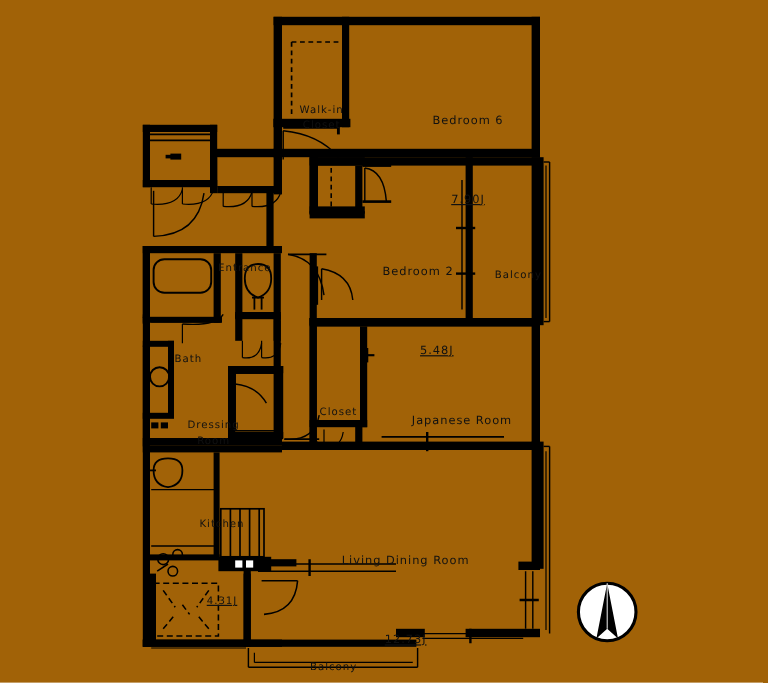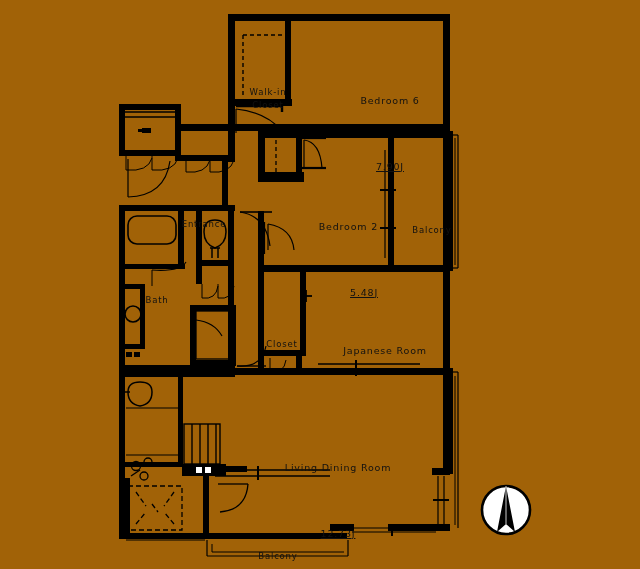--- a/index.html
+++ b/index.html
@@ -367,21 +367,29 @@
   </div>
 
   <div class="room-label label-sm" style="left:258px; top:292px; width:48px;">
     <span class="rl-name">Closet</span>
   </div>
 
   <div class="room-label" style="left:330px; top:298px; width:110px;">
     <span class="rl-name">Japanese Room</span>
   </div>
 
-
+  <div class="room-label label-sm" style="left:145px; top:303px; width:66px;">
+    <span class="rl-name">Dressing
+Room</span>
+  </div>
+
+  <div class="room-label label-sm" style="left:150px; top:385px; width:70px;">
+    <span class="rl-name">Kitchen</span>
+    <span class="rl-area">4.31J</span>
+  </div>
 
   <div class="room-label" style="left:268px; top:415px; width:140px;">
     <span class="rl-name">Living Dining Room</span>
     <span class="rl-area">12.73J</span>
   </div>
 
   <div class="room-label label-sm" style="left:248px; top:504px; width:60px;">
     <span class="rl-name">Balcony</span>
   </div>
 

